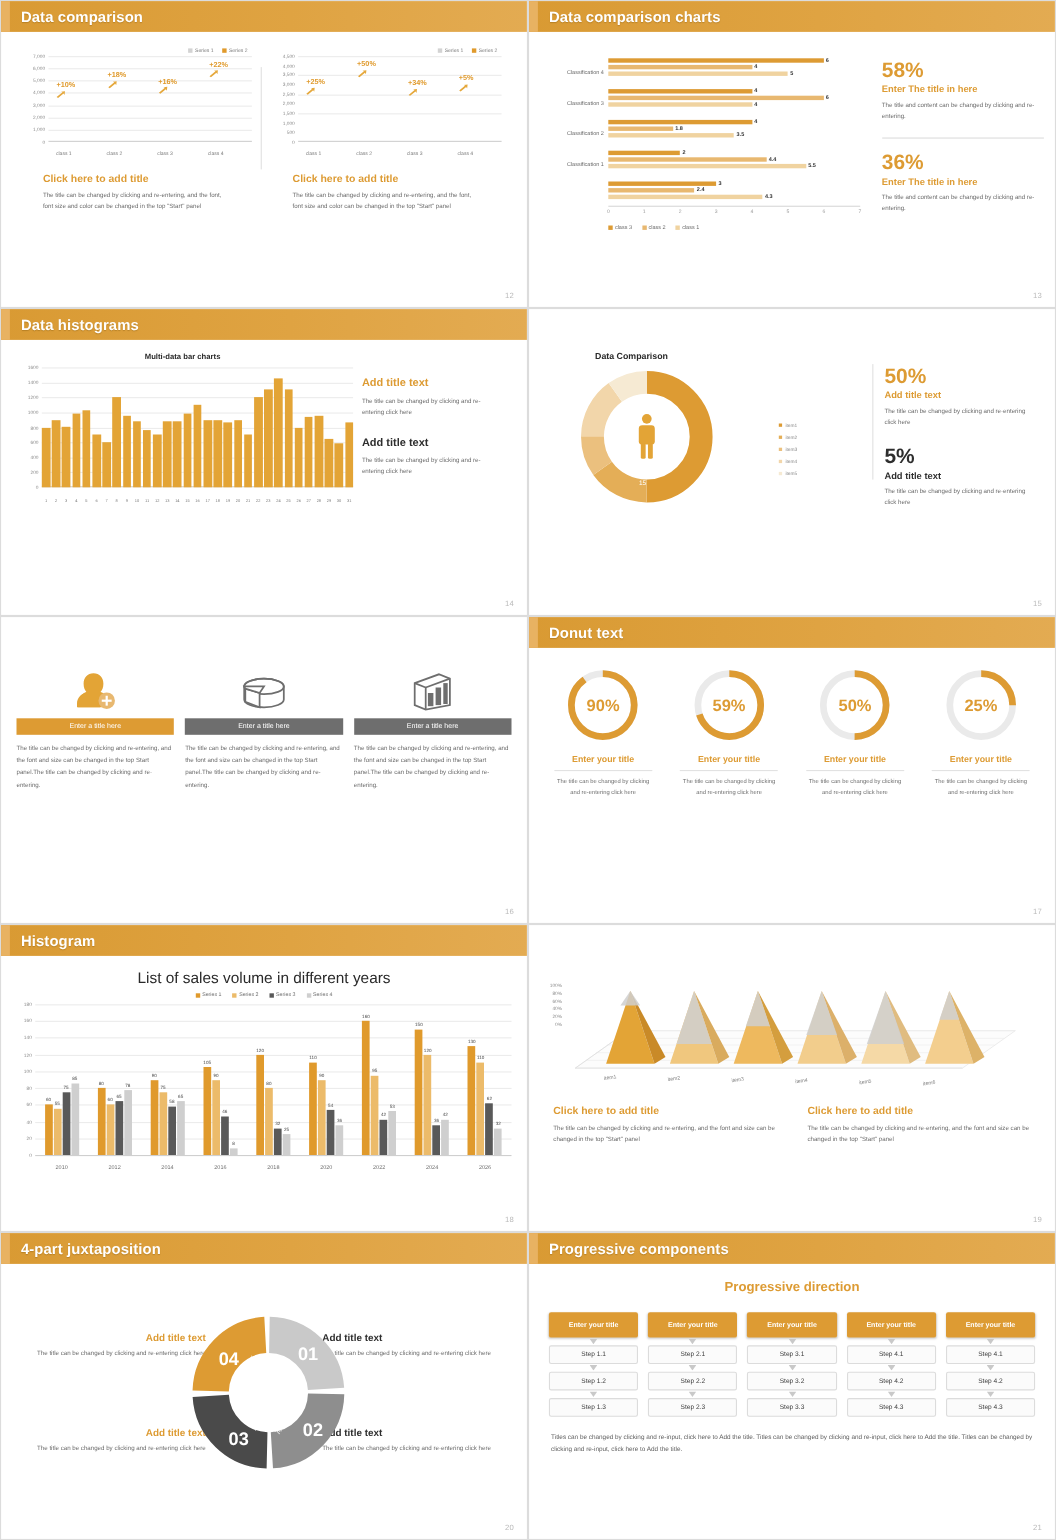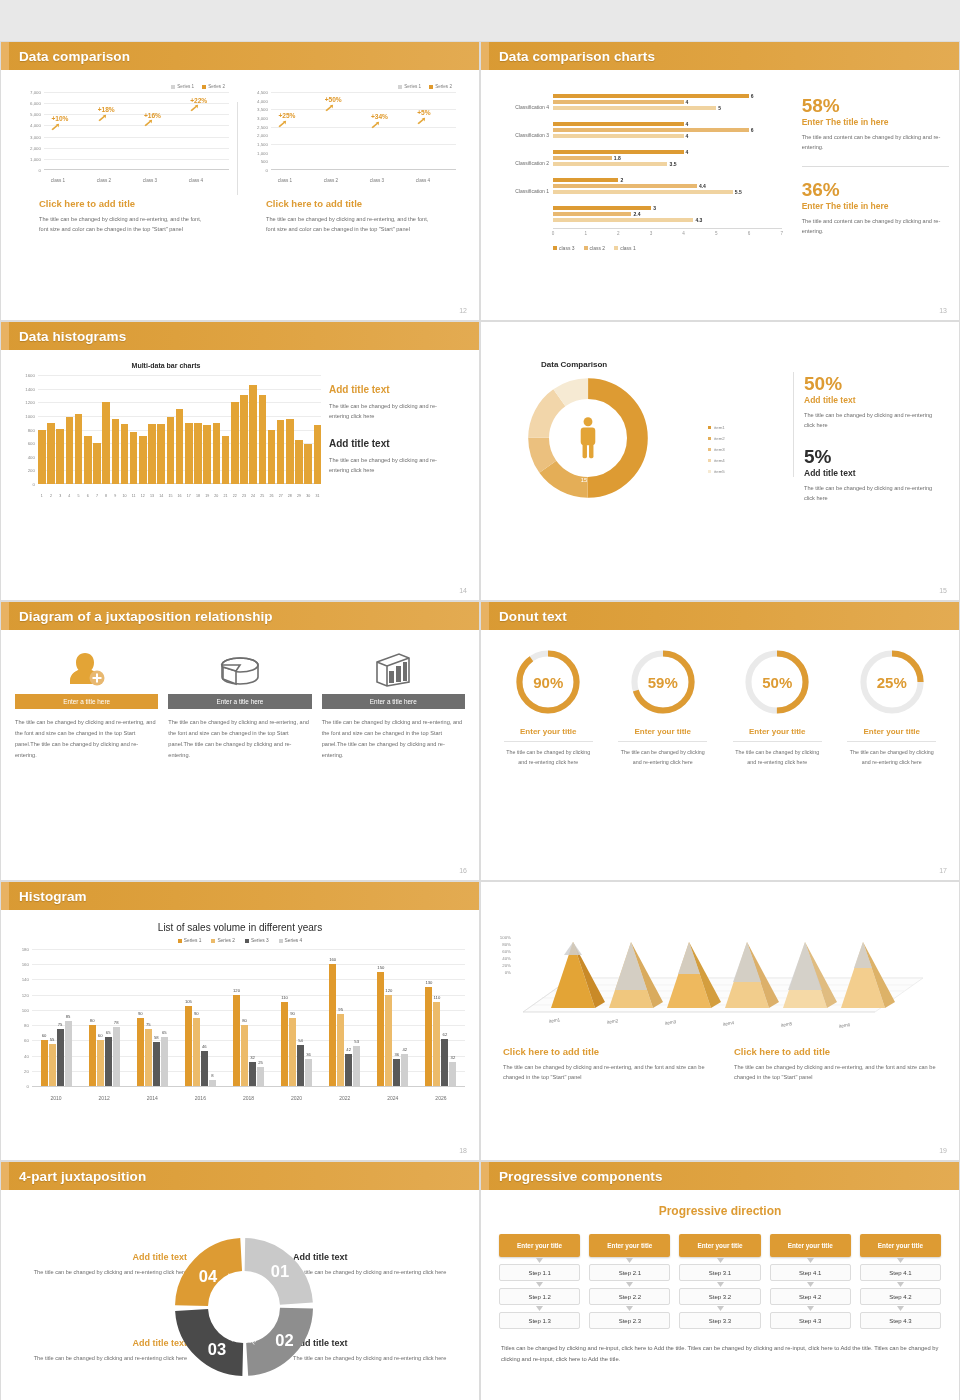--- a/index.html
+++ b/index.html
@@ -6,21 +6,21 @@
   body {
     width: 960px; height: 1400px;
     background: #e8e8e8;
     font-family: "Liberation Sans", sans-serif;
     overflow: hidden;
   }
   .grid {
     display: grid;
     grid-template-columns: 480px 480px;
     grid-template-rows: 280px 280px 280px 280px 280px;
-    width: 960px; height: 1178px; margin-top: 41px;
+    width: 960px; height: 1178px;
   }
   .slide {
     position: relative;
     background: #fff;
     border: 1px solid #dcdcdc;
     overflow: hidden;
   }
   .hdr {
     height: 28px;
     background: linear-gradient(90deg,#d99a33 0%,#dfa342 55%,#e3ab52 100%);
@@ -116,21 +116,21 @@
   
   .s17-wrap { display:flex; padding:18px 10px 0 10px; }
   .s17-col { flex:1; text-align:center; }
   .ring-box { width:68px; height:68px; margin:0 auto; position:relative; }
   .ring-pct { position:absolute; inset:0; display:flex; align-items:center; justify-content:center; font-size:15px; font-weight:bold; color:#dd9b33; }
   .s17-ttl { font-size:8px; font-weight:bold; color:#dd9b33; margin-top:11px; }
   .s17-line { width:78%; height:1px; background:#e2e2e2; margin:5px auto 5px auto; }
   .s17-txt { font-size:5.3px; color:#6d6d6d; line-height:1.95; padding:0 14px; }
 
   
-  .s18-title { text-align:center; font-size:10px; color:#2a2a2a; margin-top:12px; }
+  .s18-title { text-align:center; font-size:14px; color:#2a2a2a; margin-top:12px; }
   .s18-legend { display:flex; justify-content:center; gap:10px; margin-top:5px; font-size:4.8px; color:#6e6e6e; }
   .s18-chart { position:relative; height:155px; margin:6px 12px 0 8px; }
   .s18-chart .yax { bottom:18px; width:22px; }
   .s18-plot { position:absolute; left:23px; right:2px; top:0; bottom:18px; display:flex; align-items:flex-end; justify-content:space-around; }
   .yrgrp { display:flex; align-items:flex-end; gap:1px; position:relative; }
   .yrbar { width:7px; position:relative; }
   .yrbar span { position:absolute; top:-7px; left:50%; transform:translateX(-50%); font-size:4.2px; color:#4a4a4a; white-space:nowrap; }
   .s18-xrow { position:absolute; left:23px; right:2px; bottom:3px; display:flex; justify-content:space-around; }
   .s18-xrow span { font-size:5px; color:#6e6e6e; width:40px; text-align:center; }
 
@@ -597,23 +597,20 @@
             <div class="sub-ttl" style="color:#2e2e2e">Add title text</div>
             <div class="body-txt" style="margin-top:5px">The title can be changed by clicking and re-entering click here</div>
           </div>
         </div>
       </div>
     </div>
     <div class="pg">15</div>
   </div>
 
   <div class="slide">
-    <div class="hdr">
-      <h2>Diagram of a juxtaposition relationship</h2>
-    </div>
     <div class="body">
       <div class="s16-wrap">
         <div class="s16-col">
           <div class="s16-ic">
             <svg width="40" height="38" viewBox="0 0 40 38">
               <path d="M18 4c-5 0-8 4-8 9 0 3 1 5 2 7 -5 2-8 5-8 10v4h20v-4c0-5-3-8-8-10 1-2 2-4 2-7 0-5-3-9-0-9z" fill="#e3a436"></path>
               <path d="M18 3c-5.5 0-9 4-9 9.5 0 3.5 1.2 6 2.6 7.6C6.6 22 3 25.5 3 30.5V34h30v-3.5c0-5-3.6-8.5-8.6-10.4 1.4-1.6 2.6-4.1 2.6-7.6C27 7 23.5 3 18 3z" fill="#e3a436"></path>
               <circle cx="30" cy="28" r="7.5" fill="#e8b870"></circle>
               <rect x="29" y="23.5" width="2" height="9" fill="#fff"></rect>
               <rect x="25.5" y="27" width="9" height="2" fill="#fff"></rect>

